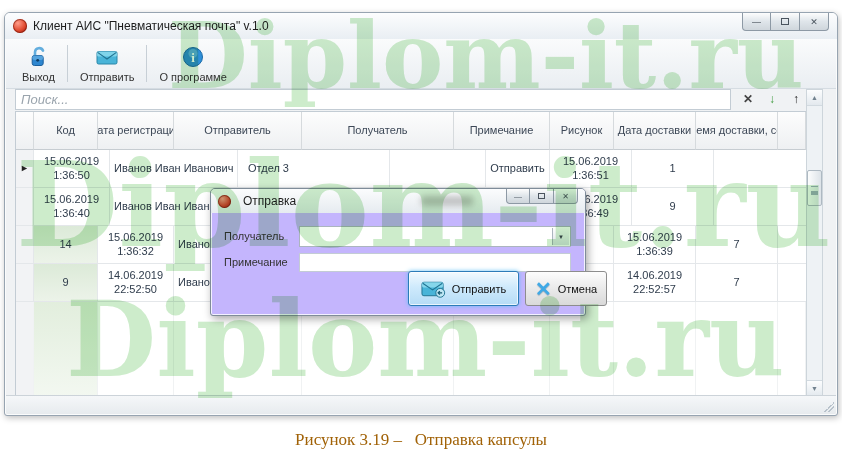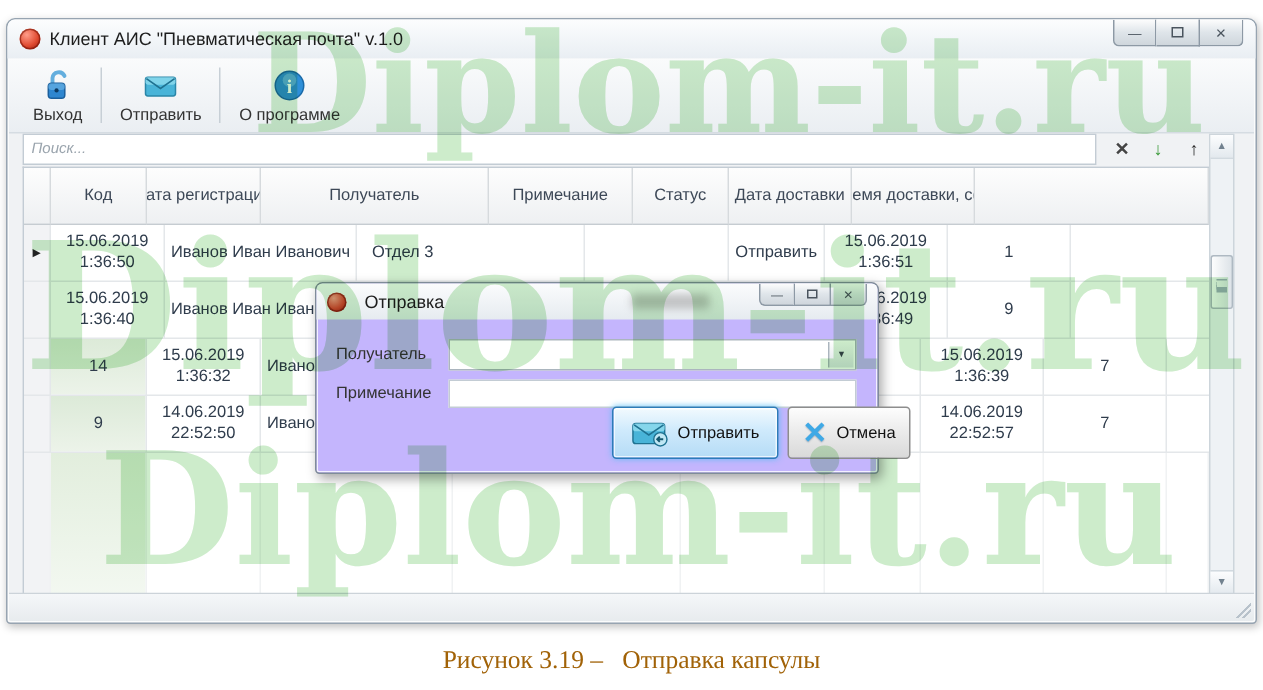--- a/index.html
+++ b/index.html
@@ -33,21 +33,21 @@
              display:flex; align-items:stretch; padding-left:6px; }
   .tbtn { display:flex; flex-direction:column; align-items:center; justify-content:center;
           padding:3px 10px 2px; font-size:11px; color:#333; }
   .tbsep { width:1px; background:#c7cfd6; margin:6px 2px; }
   .tbtn svg { display:block; margin-bottom:2px; }
 
   
   #search-row { position:absolute; left:10px; top:76px; height:22px; right:10px; }
   #search-input { position:absolute; left:0; top:0; width:716px; height:21px;
                   border:1px solid #c3ccd4; background:#fff; font-style:italic;
-                  font-size:10px; color:#666; padding:0 5px; outline:none;
+                  font-size:13px; color:#666; padding:0 5px; outline:none;
                   font-family:"Liberation Sans",sans-serif; }
   #search-input::placeholder { color:#9aa4ad; font-style:italic; }
   .srch-btn { position:absolute; top:2px; width:18px; height:17px; text-align:center;
               font-size:12px; line-height:17px; font-weight:bold; }
   #btn-clear { left:724px; color:#444; }
   #btn-down  { left:748px; color:#3f9c3f; }
   #btn-up    { left:772px; color:#1a1a1a; }
 
   
   #grid { position:absolute; left:10px; top:98px; width:791px; height:286px;
@@ -200,23 +200,24 @@
     <div class="srch-btn" id="btn-clear">✕</div>
     <div class="srch-btn" id="btn-down">↓</div>
     <div class="srch-btn" id="btn-up">↑</div>
   </div>
 
   <div id="grid">
     <div class="grow ghead">
       <div class="gcell c0"></div>
       <div class="gcell c1">Код</div>
       <div class="gcell c2">Дата регистрации</div>
+      <div class="gcell c3">Отправитель</div>
       <div class="gcell c4">Получатель</div>
       <div class="gcell c5">Примечание</div>
-      <div class="gcell c6">Статус</div>
+      <div class="gcell c6">Рисунок</div>
       <div class="gcell c7">Дата доставки</div>
       <div class="gcell c8">Время доставки, сек.</div>
       <div class="gcell c9"></div>
     </div>
 
     <div class="grow gr">
       <div class="gcell c0">
           <span class="rowmark">►</span>
         </div>
       <div class="gcell c2">

